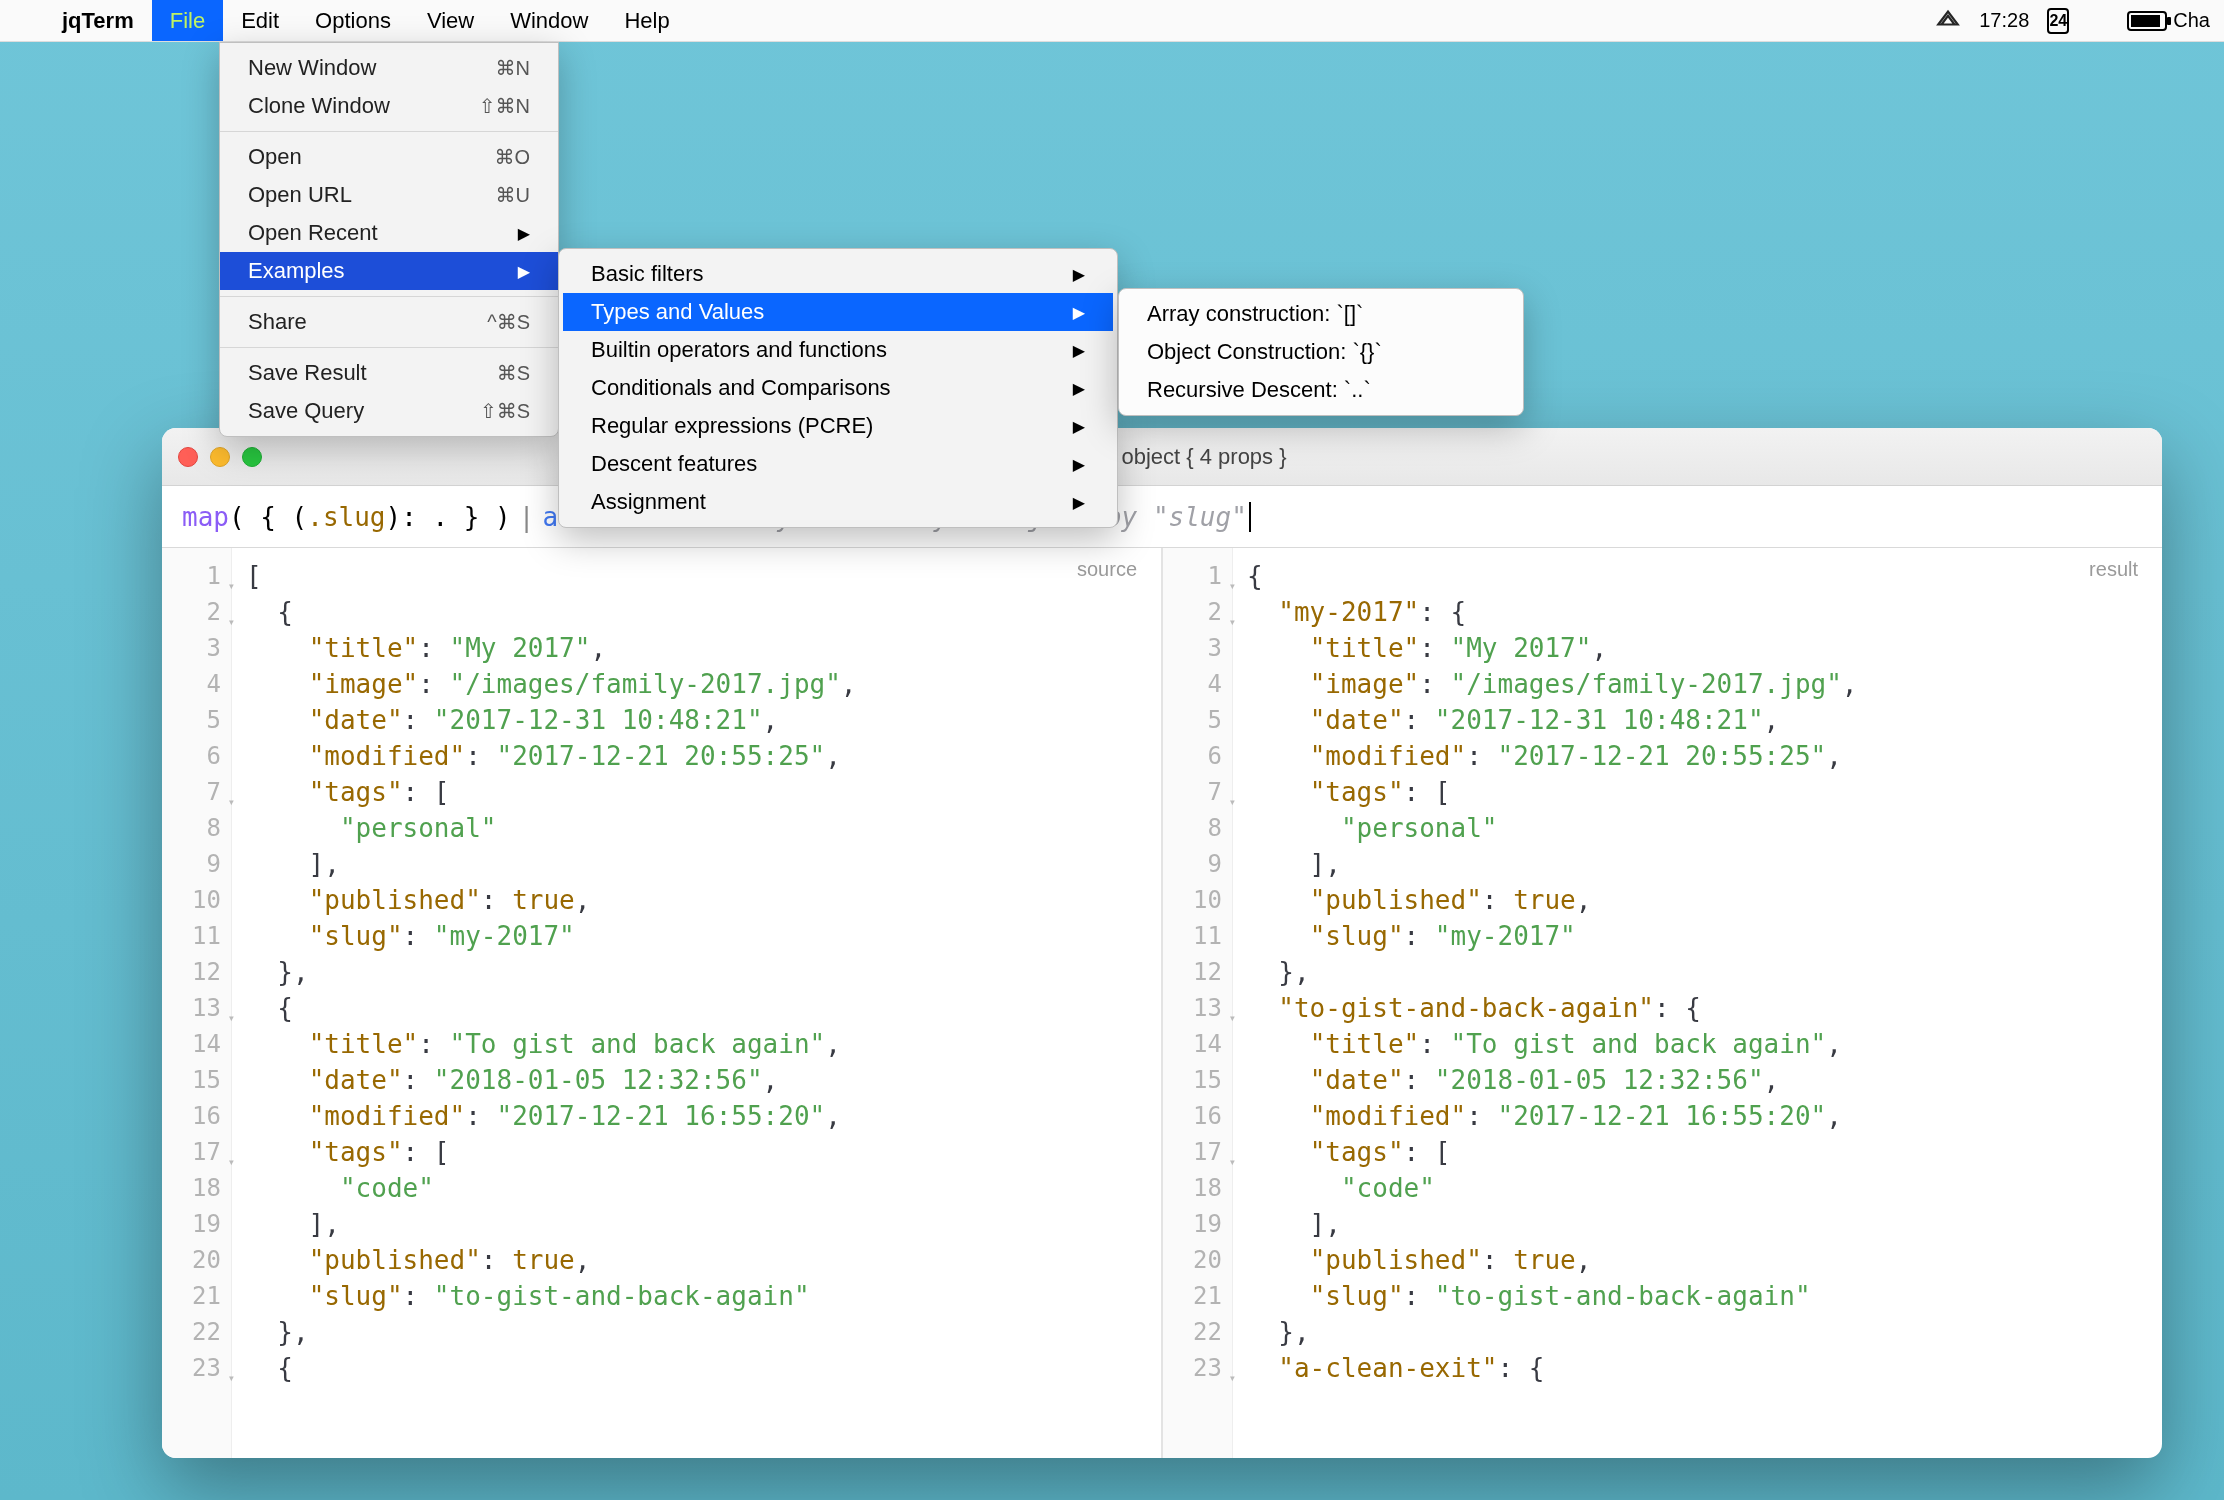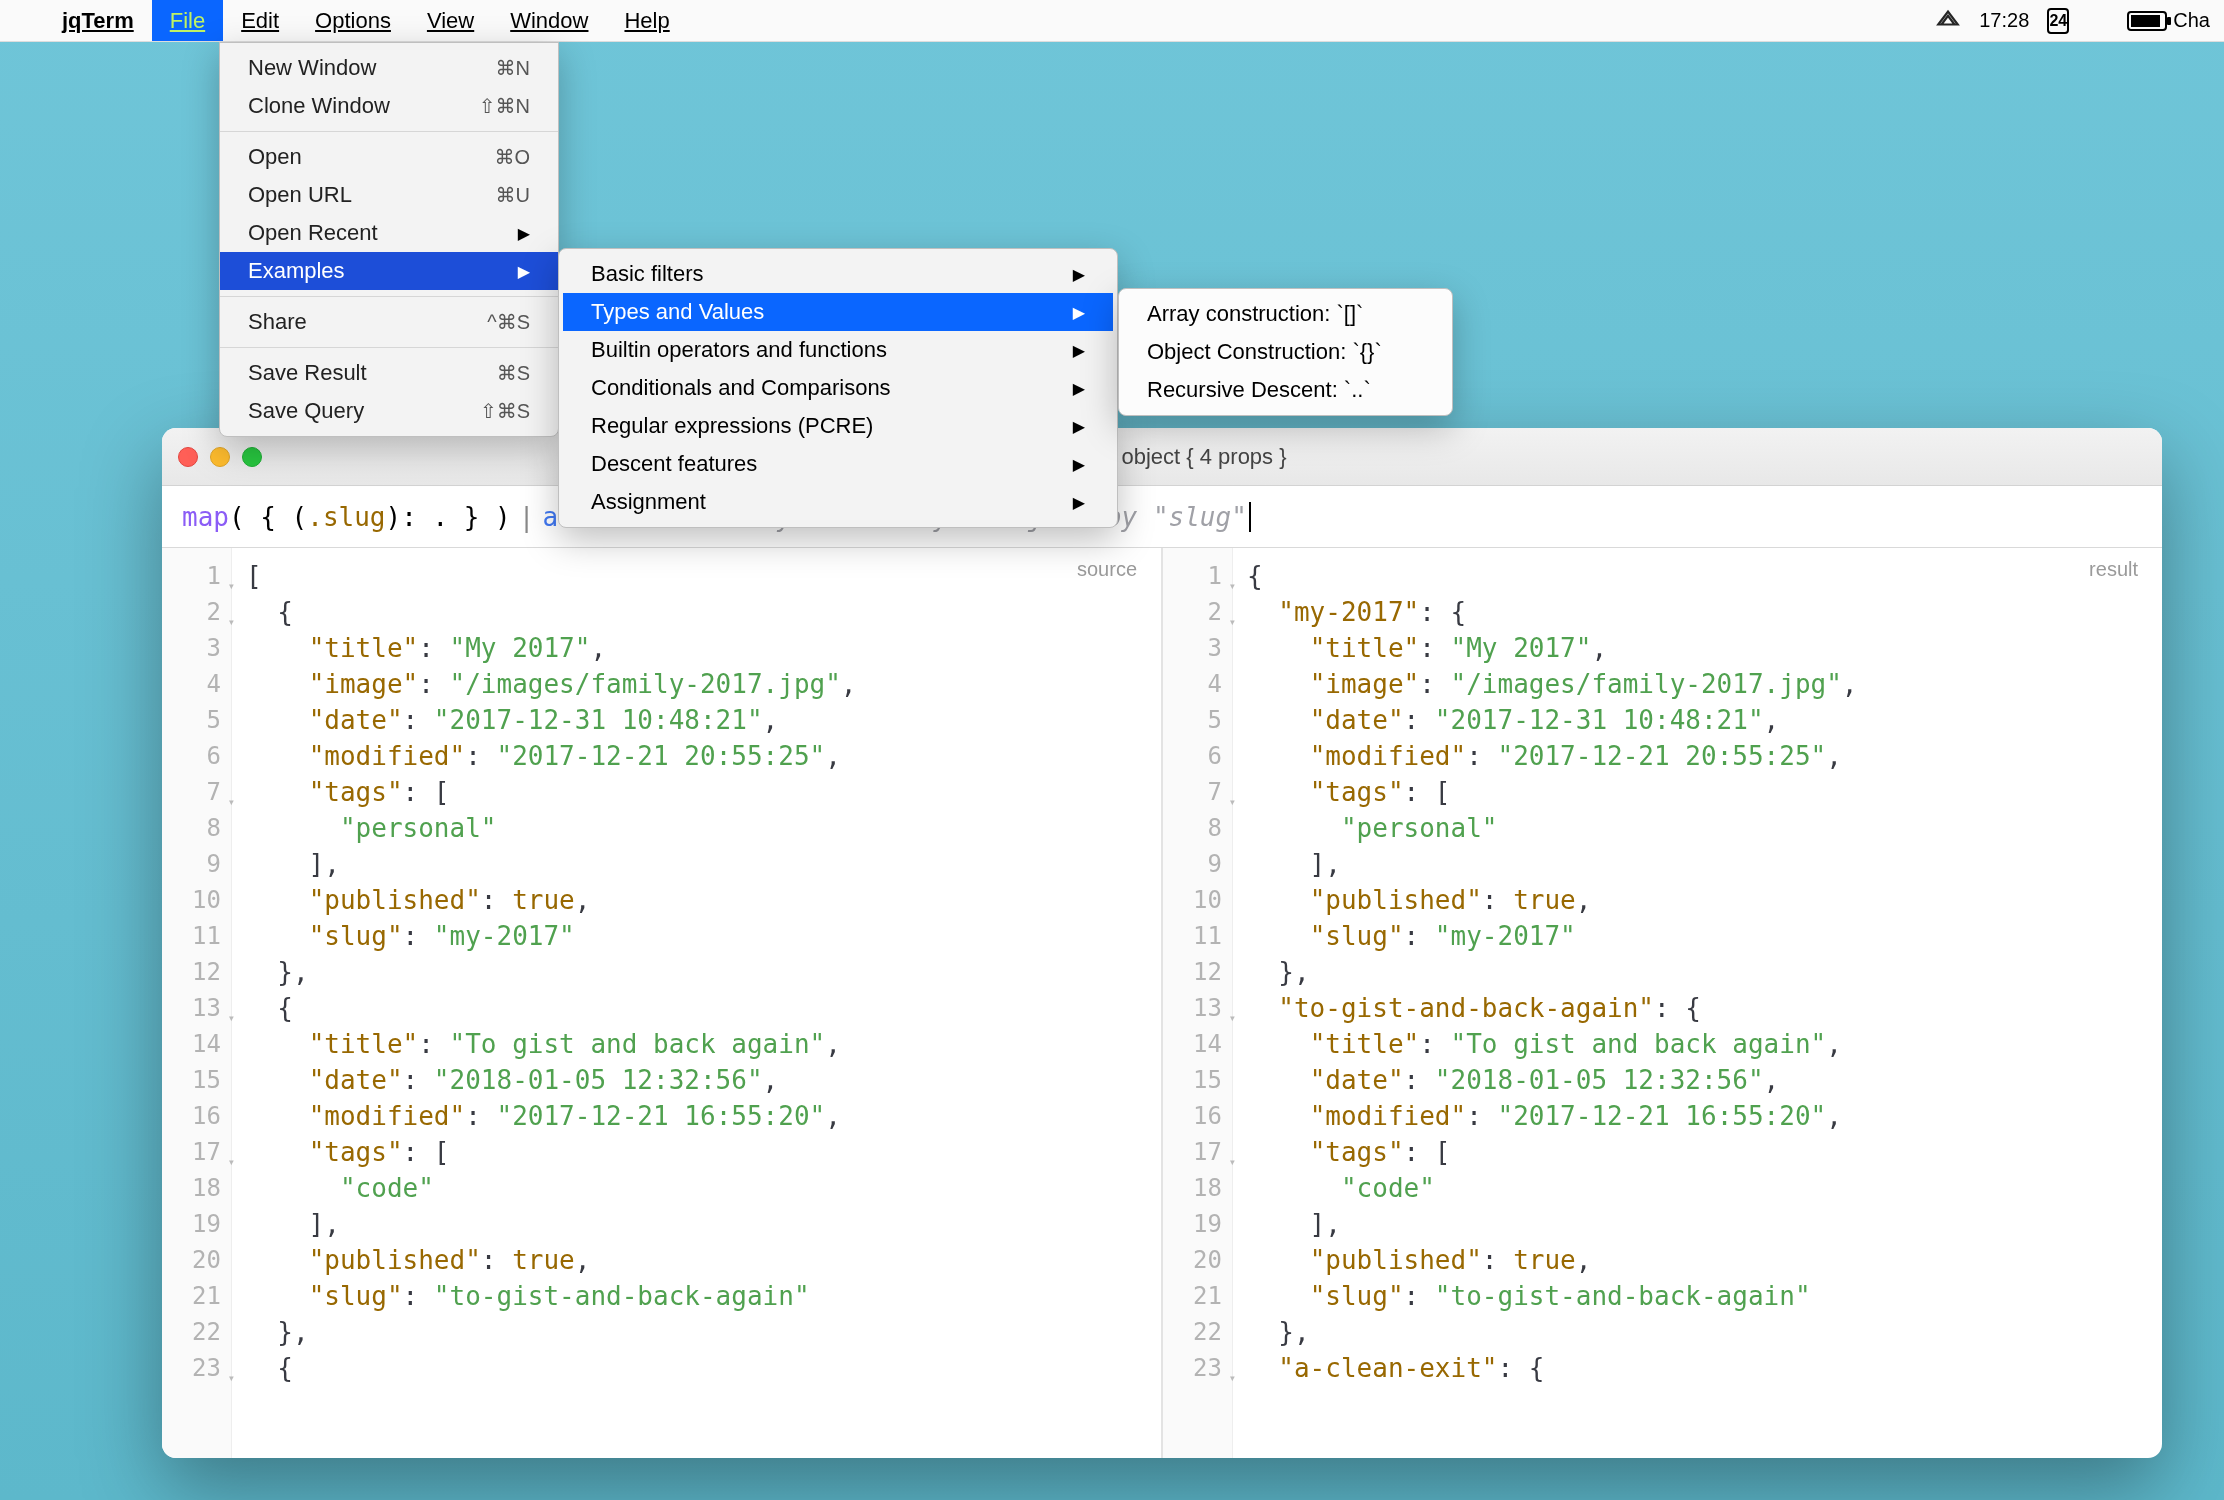--- a/index.html
+++ b/index.html
@@ -28,21 +28,20 @@
 .menubar .apple {
   padding: 0 22px;
   font-size: 26px;
 }
 .menubar .menuitem {
   padding: 0 18px;
   height: 100%;
   display: flex;
   align-items: center;
   cursor: default;
-  text-decoration: underline;
 }
 .menubar .menuitem.appname { font-weight: 600; }
 .menubar .menuitem.active {
   background: #0a66ff;
   color: #bef264;
 }
 .menubar .right {
   margin-left: auto;
   display: flex;
   align-items: center;
@@ -366,21 +365,21 @@
     <div class="row">
       <span class="label">Descent features</span>
       <span class="arrow">▶</span>
     </div>
     <div class="row">
       <span class="label">Assignment</span>
       <span class="arrow">▶</span>
     </div>
   </div>
 
-<div class="submenu2" id="types-menu" style="left:1118px; top:288px; width:335px;">
+<div class="submenu2" id="types-menu" style="left:1118px; top:288px; width:406px;">
     <div class="row">Array construction: `[]`</div>
     <div class="row">Object Construction: `{}`</div>
     <div class="row">Recursive Descent: `..`</div>
   </div>
 
 <div class="window">
   <div class="titlebar">
     <div class="traffic">
       <span class="dot red"></span>
       <span class="dot yellow"></span>

